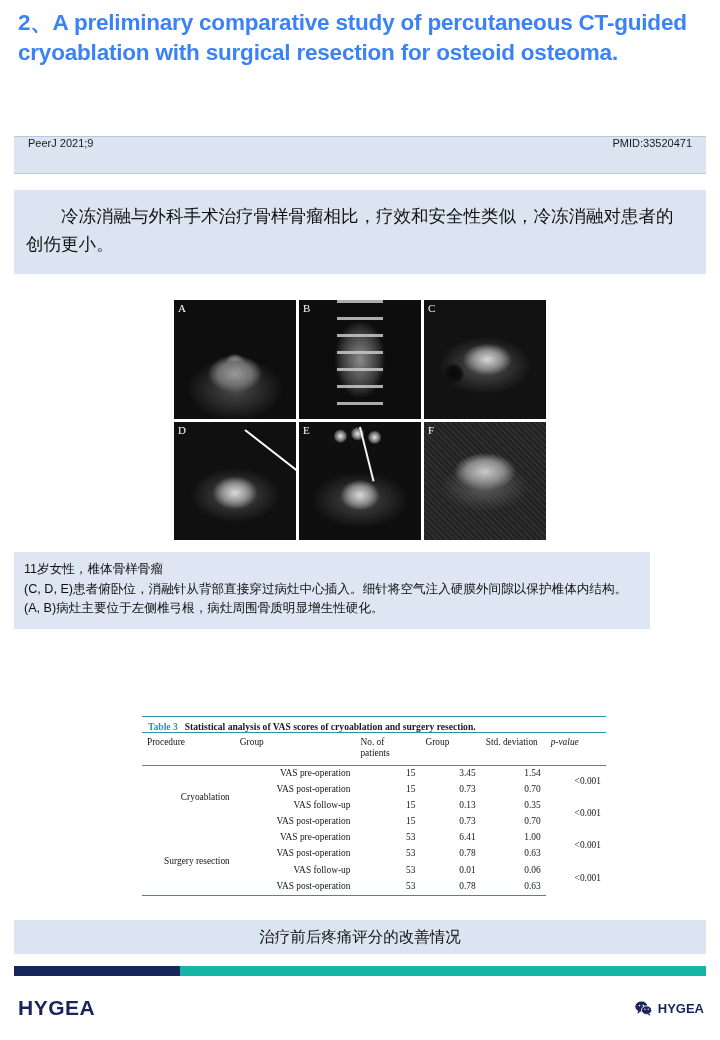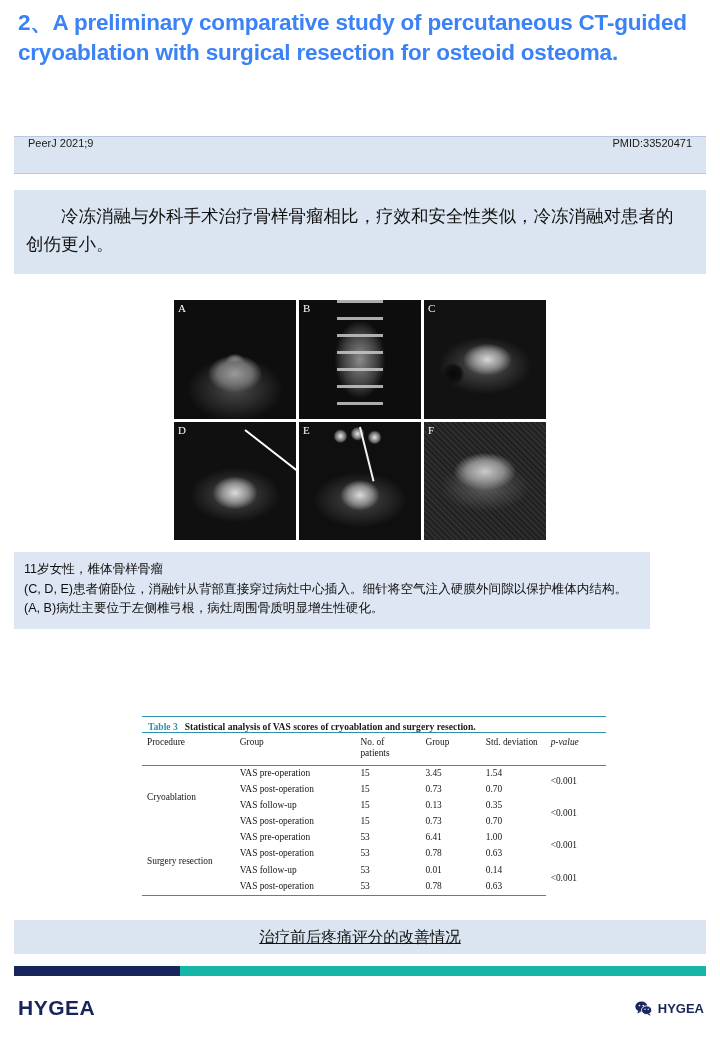--- a/index.html
+++ b/index.html
@@ -212,20 +212,21 @@
     line-height: 1.2;
   }
   table.vas th.pval {
     font-style: italic;
     margin-top: 20px;
   }
   table.vas td {
     padding: 2.2px 5px;
     vertical-align: middle;
     line-height: 1.25;
+    text-align: right;
   }
   table.vas tr.last td {
     border-bottom: 1.2px solid #2f8fae;
   }
   .col-proc { width: 20%; }
   .col-group { width: 26%; }
   .col-np { width: 14%; }
   .col-mean { width: 13%; }
   .col-sd { width: 14%; }
   .col-p { width: 13%; }
@@ -235,21 +236,20 @@
     left: 14px;
     top: 920px;
     width: 692px;
     height: 34px;
     background: #dbe5f1;
     display: flex;
     align-items: center;
     justify-content: center;
     font-size: 15.5px;
     color: #111111;
-    text-decoration: underline;
   }
   
   .bar-dark {
     position: absolute;
     left: 14px;
     top: 966px;
     width: 166px;
     height: 10px;
     background: #17255b;
   }
@@ -382,21 +382,21 @@
           <td rowspan="2">Surgery resection</td>
           <td>VAS post-operation</td>
           <td>53</td>
           <td>0.78</td>
           <td>0.63</td>
         </tr>
         <tr>
           <td>VAS follow-up</td>
           <td>53</td>
           <td>0.01</td>
-          <td>0.14</td>
+          <td>0.06</td>
           <td rowspan="2">&lt;0.001</td>
         </tr>
         <tr class="last">
           <td></td>
           <td>VAS post-operation</td>
           <td>53</td>
           <td>0.78</td>
           <td>0.63</td>
         </tr>
       </tbody>

